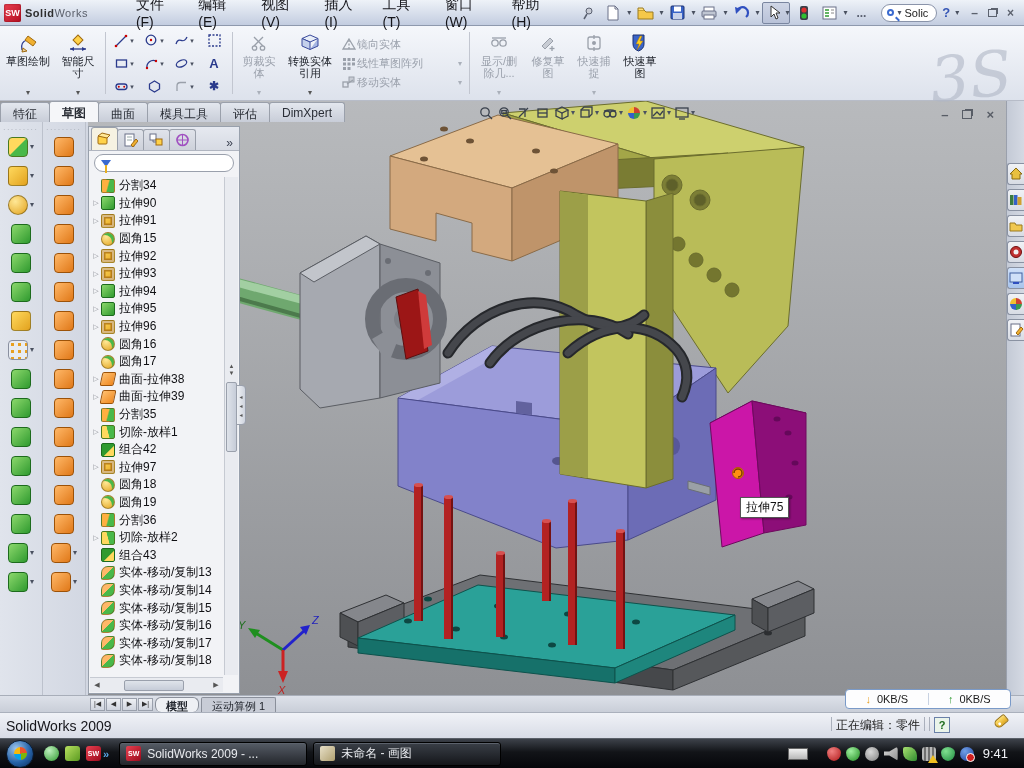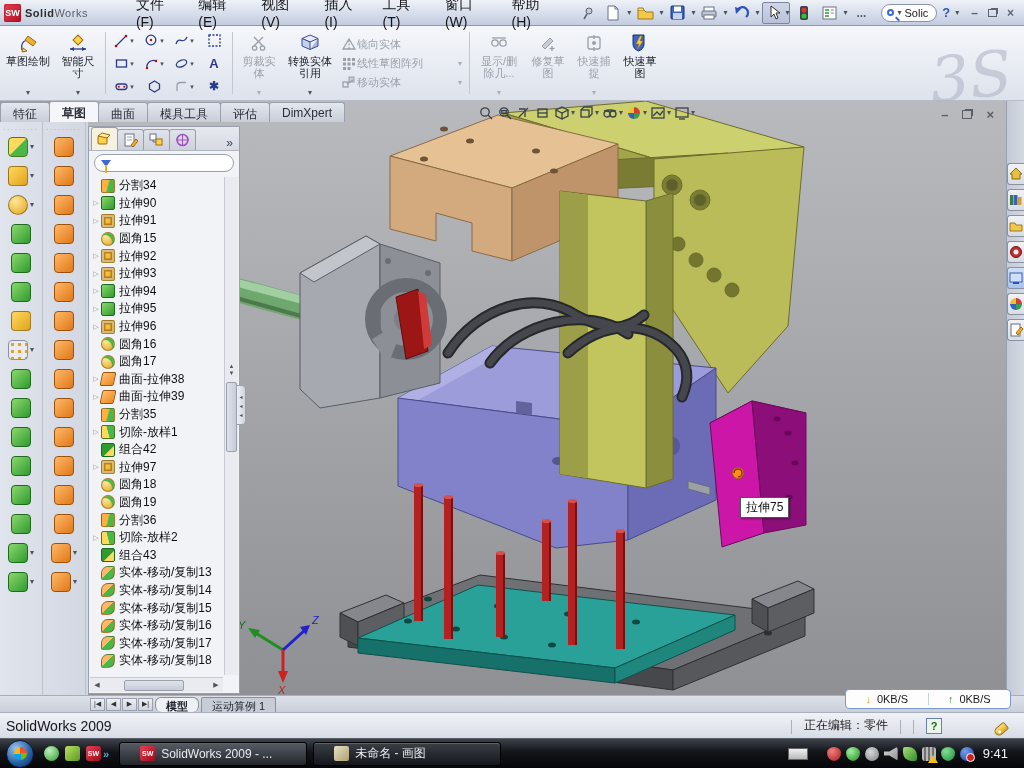--- a/index.html
+++ b/index.html
@@ -153,21 +153,21 @@
     border:1px solid #7a9ac8; border-radius:4px; display:flex; align-items:center; z-index:7; font-size:11px; }
   .nm-half { flex:1; display:flex; align-items:center; justify-content:center; gap:6px; }
   .nm-div { width:1px; height:12px; background:#c8d2e2; }
   .nm-down { color:#e8a020; font-weight:bold; } .nm-up { color:#2f9a2f; font-weight:bold; }
 
   
   .statusbar { position:absolute; left:0; top:712px; width:1024px; height:26px;
     background:linear-gradient(#f0f2f7,#d8dce6); border-top:1px solid #aab0bc; z-index:8;
     display:flex; align-items:center; padding:0 6px; }
   .sb-left { font-size:14px; color:#15151a; }
-  .sb-right { margin-left:auto; display:flex; align-items:flex-end; gap:12px;padding-left:16px; }
+  .sb-right { margin-left:auto; display:flex; align-items:flex-start; gap:4px;padding-left:16px; }
   .sb-sep { width:1px; height:14px; background:#aab0bc; }
   .sb-help { width:16px; height:16px; border:1px solid #6a80a8; background:#eaf4ea; color:#1a6a1a;
     font-weight:bold; font-size:11px; display:flex; align-items:center; justify-content:center; }
   .sb-tag { width:14px; height:9px; background:linear-gradient(#ffe070,#e0a820); border:1px solid #9a7210;
     border-radius:5px 2px 2px 5px; transform:rotate(-40deg); position:relative; margin-left:40px; margin-right:10px; }
   .sb-tag::after { content:""; position:absolute; left:2px; top:3px; width:3px; height:3px; background:#fff; border-radius:50%; }
 
   
   .taskbar { position:absolute; left:0; top:738px; width:1024px; height:30px;
     background:linear-gradient(#3d424a,#121418 45%,#05060a); border-top:1px solid #5a6068; z-index:10;
@@ -179,21 +179,21 @@
     background:conic-gradient(#f25022 0 25%, #7fba00 0 50%, #00a4ef 0 75%, #ffb900 0); opacity:.95; }
   .ql { display:flex; align-items:center; gap:6px; margin:0 4px; }
   .qli { width:15px; height:15px; border-radius:3px; }
   .ql-msgr { background:radial-gradient(circle at 35% 30%,#bef0be,#2f9a2f); border-radius:50%; }
   .ql-app { background:linear-gradient(135deg,#b8e060,#5a9a20); }
   .ql-sw { background:linear-gradient(135deg,#e84050,#9c0a1c); color:#fff; font-size:7px; font-weight:bold;
     display:flex; align-items:center; justify-content:center; }
   .ql-more { color:#58a8e8; font-size:11px; font-weight:bold; margin-left:-2px; }
   .taskwins { display:flex; gap:6px; margin-left:10px; }
   .twin { width:188px; height:24px; border-radius:3px; border:1px solid #000; display:flex; align-items:center;
-    gap:6px; padding:0 20px; color:#e8eaee; font-size:12px;
+    gap:6px; padding:0 6px; color:#e8eaee; font-size:12px;
     background:linear-gradient(#3a3f47,#14161a); box-shadow:inset 0 1px 0 #5c626c; }
   .twin.active { background:linear-gradient(#565c66,#23262b); }
   .twin .ticn { width:15px; height:15px; border-radius:2px; flex:none; }
   .ticn-sw { background:linear-gradient(135deg,#e84050,#9c0a1c); color:#fff; font-size:7px; font-weight:bold;
     display:flex; align-items:center; justify-content:center; }
   .ticn-paint { background:linear-gradient(135deg,#e8e0c8,#b0a070); }
   .twin .tlab { white-space:nowrap; overflow:hidden; }
   .tray { margin-left:auto; display:flex; align-items:center; gap:5px; padding-right:8px; }
   .tri { width:14px; height:14px; border-radius:3px; }
   .tr-kbd { width:20px; height:12px; background:linear-gradient(#f0f0f0,#b8b8b8); border:1px solid #666; margin-right:14px; }

